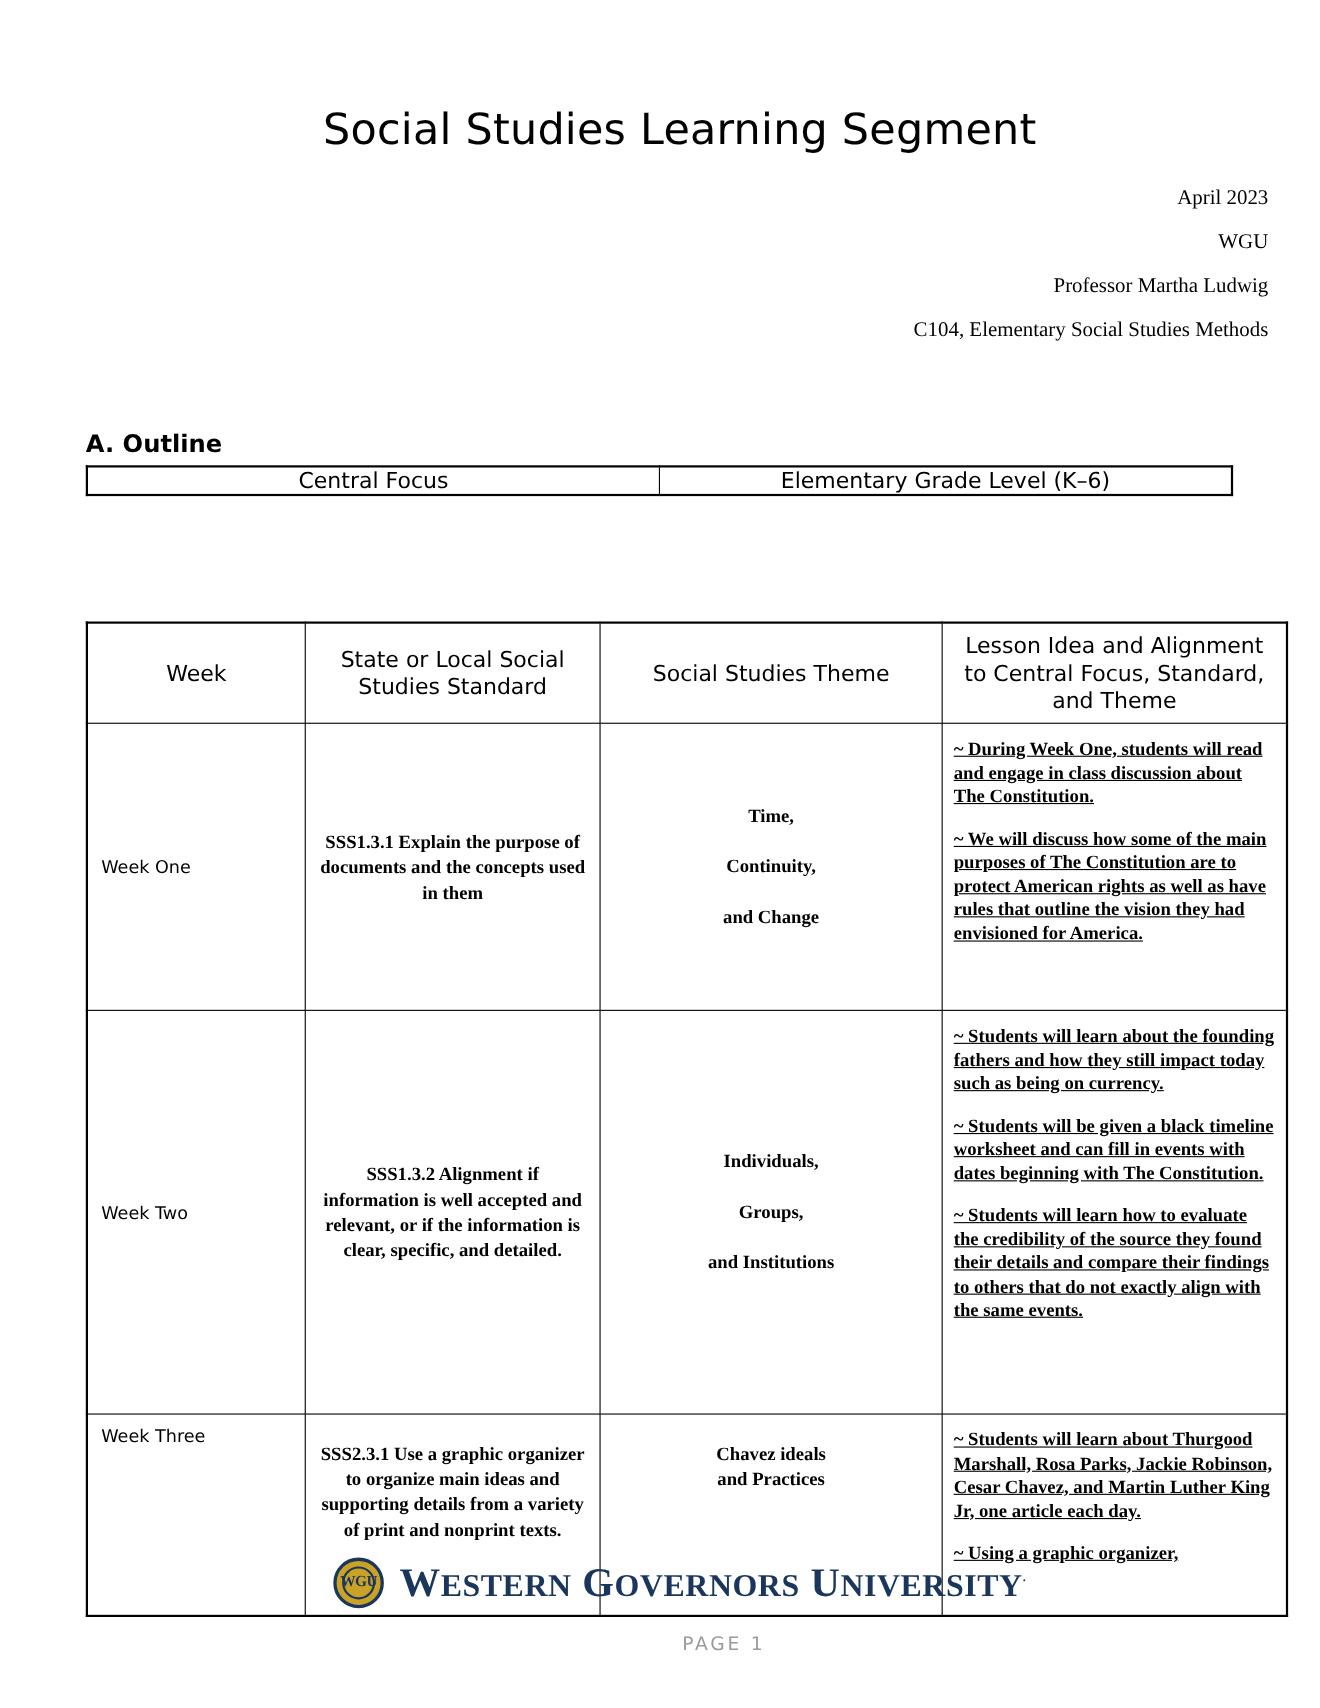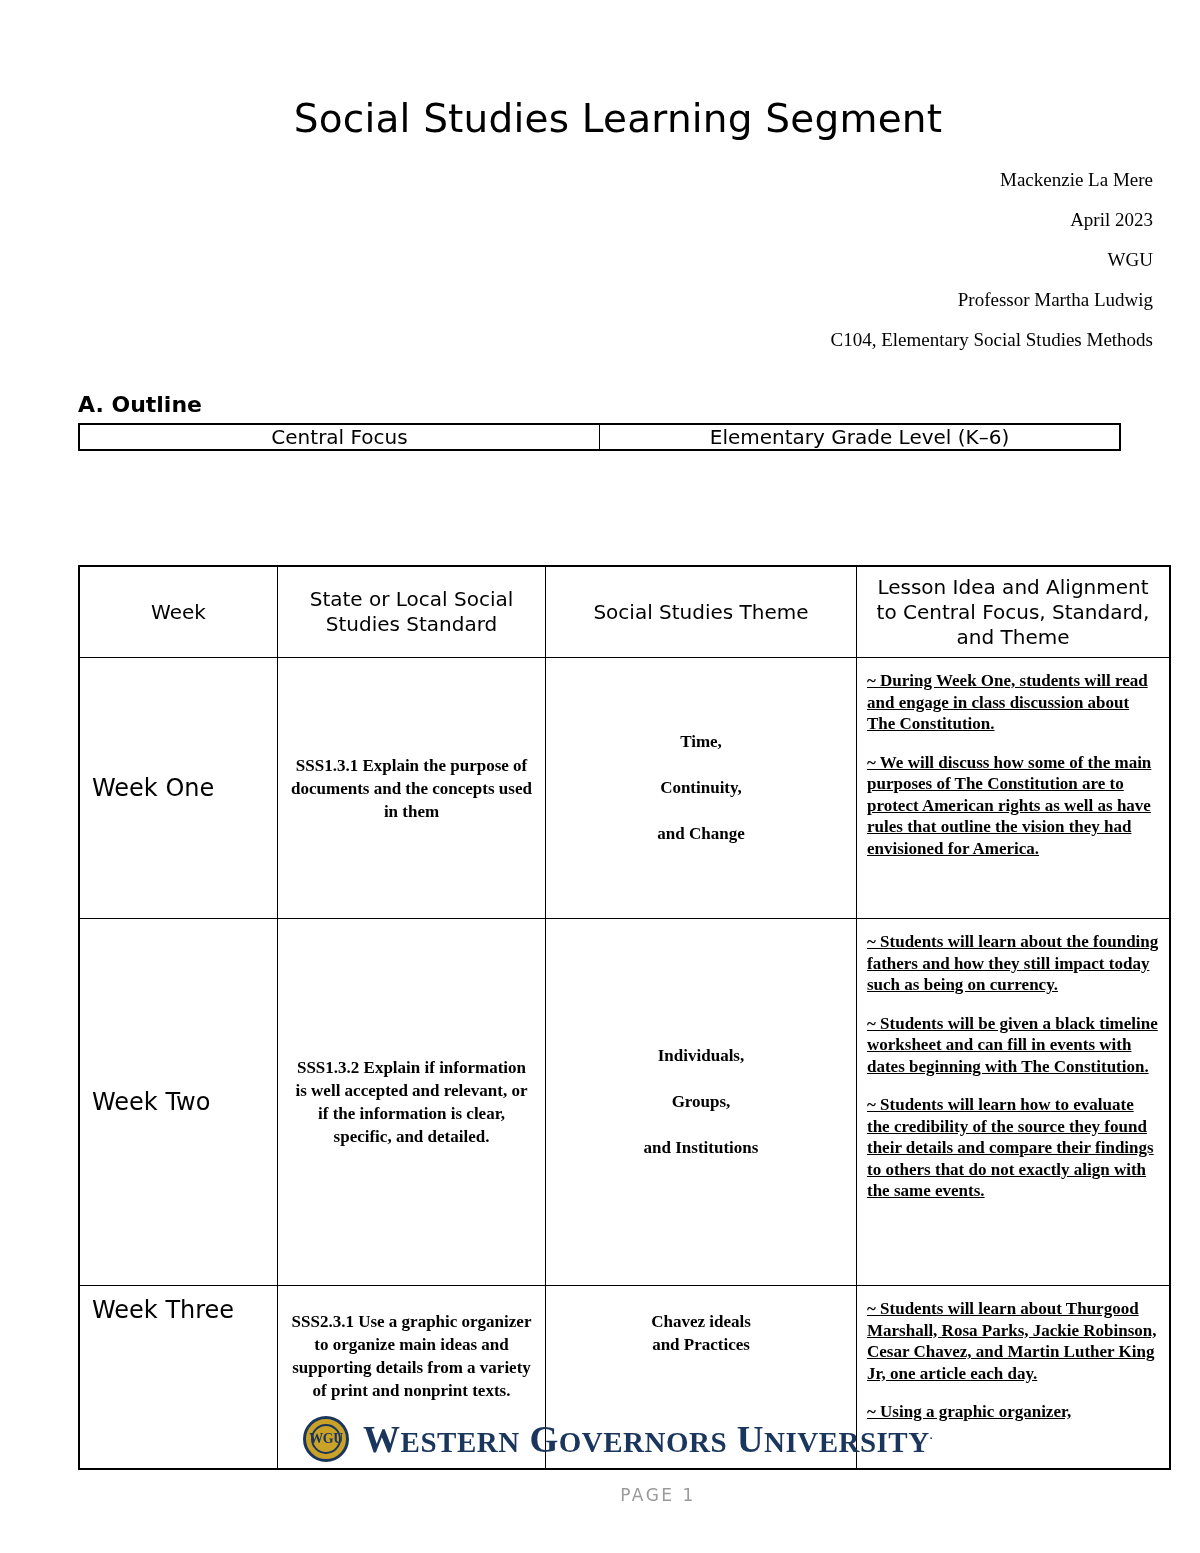--- a/index.html
+++ b/index.html
@@ -132,21 +132,21 @@
     font-family: "DejaVu Sans", sans-serif;
     font-size: 20px;
     font-weight: 400;
     line-height: 25px;
     color: #000;
     padding: 4px 6px;
   }
 
   .week-cell {
     font-family: "DejaVu Sans", sans-serif;
-    font-size: 24px;
+    font-size: 16px;
     font-weight: 400;
     color: #000;
     padding-left: 12px;
     vertical-align: middle;
   }
   .week-cell.top-align {
     vertical-align: top;
     padding-top: 10px;
   }
 
@@ -273,21 +273,20 @@
   }
 </style>
 </head>
 <body>
 
 <div class="page">
 
   <div class="doc-title">Social Studies Learning Segment</div>
 
   <div class="byline-block">
-    <div class="byline-line">Mackenzie La Mere</div>
     <div class="byline-line">April 2023</div>
     <div class="byline-line">WGU</div>
     <div class="byline-line">Professor Martha Ludwig</div>
     <div class="byline-line">C104, Elementary Social Studies Methods</div>
   </div>
 
   <div class="section-heading">A. Outline</div>
 
   <table class="outline-table">
     <tbody>
@@ -323,21 +322,21 @@
         <div class="tline">and Change</div>
       </td>
       <td class="lesson-cell">
         <p>~ During Week One, students will read and engage in class discussion about The Constitution.</p>
         <p>~ We will discuss how some of the main purposes of The Constitution are to protect American rights as well as have rules that outline the vision they had envisioned for America.</p>
       </td>
     </tr>
 
     <tr class="row-w2">
       <td class="week-cell">Week Two</td>
-      <td class="std-cell">SSS1.3.2 Explain if information is well accepted and relevant, or if the information is clear, specific, and detailed.</td>
+      <td class="std-cell">SSS1.3.2 Alignment if information is well accepted and relevant, or if the information is clear, specific, and detailed.</td>
       <td class="theme-cell">
         <div class="tline">Individuals,</div>
         <div class="tline">Groups,</div>
         <div class="tline">and Institutions</div>
       </td>
       <td class="lesson-cell">
         <p>~ Students will learn about the founding fathers and how they still impact today such as being on currency.</p>
         <p>~ Students will be given a black timeline worksheet and can fill in events with dates beginning with The Constitution.</p>
         <p>~ Students will learn how to evaluate the credibility of the source they found their details and compare their findings to others that do not exactly align with the same events.</p>
       </td>

